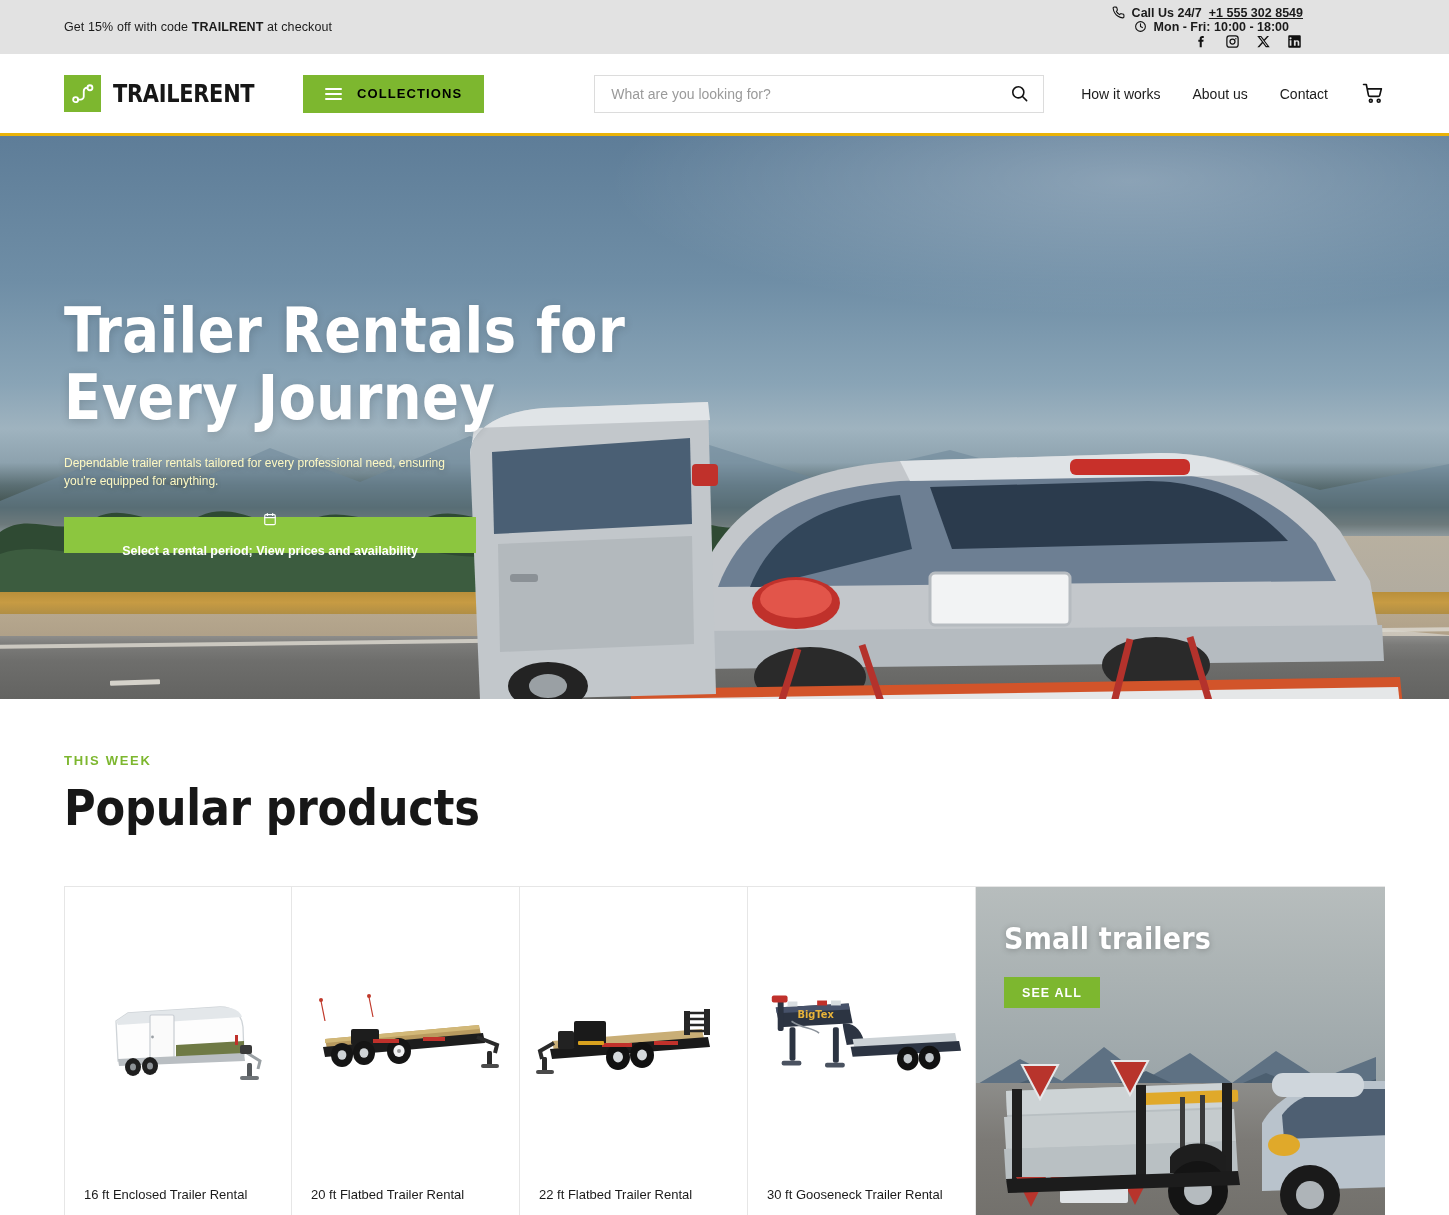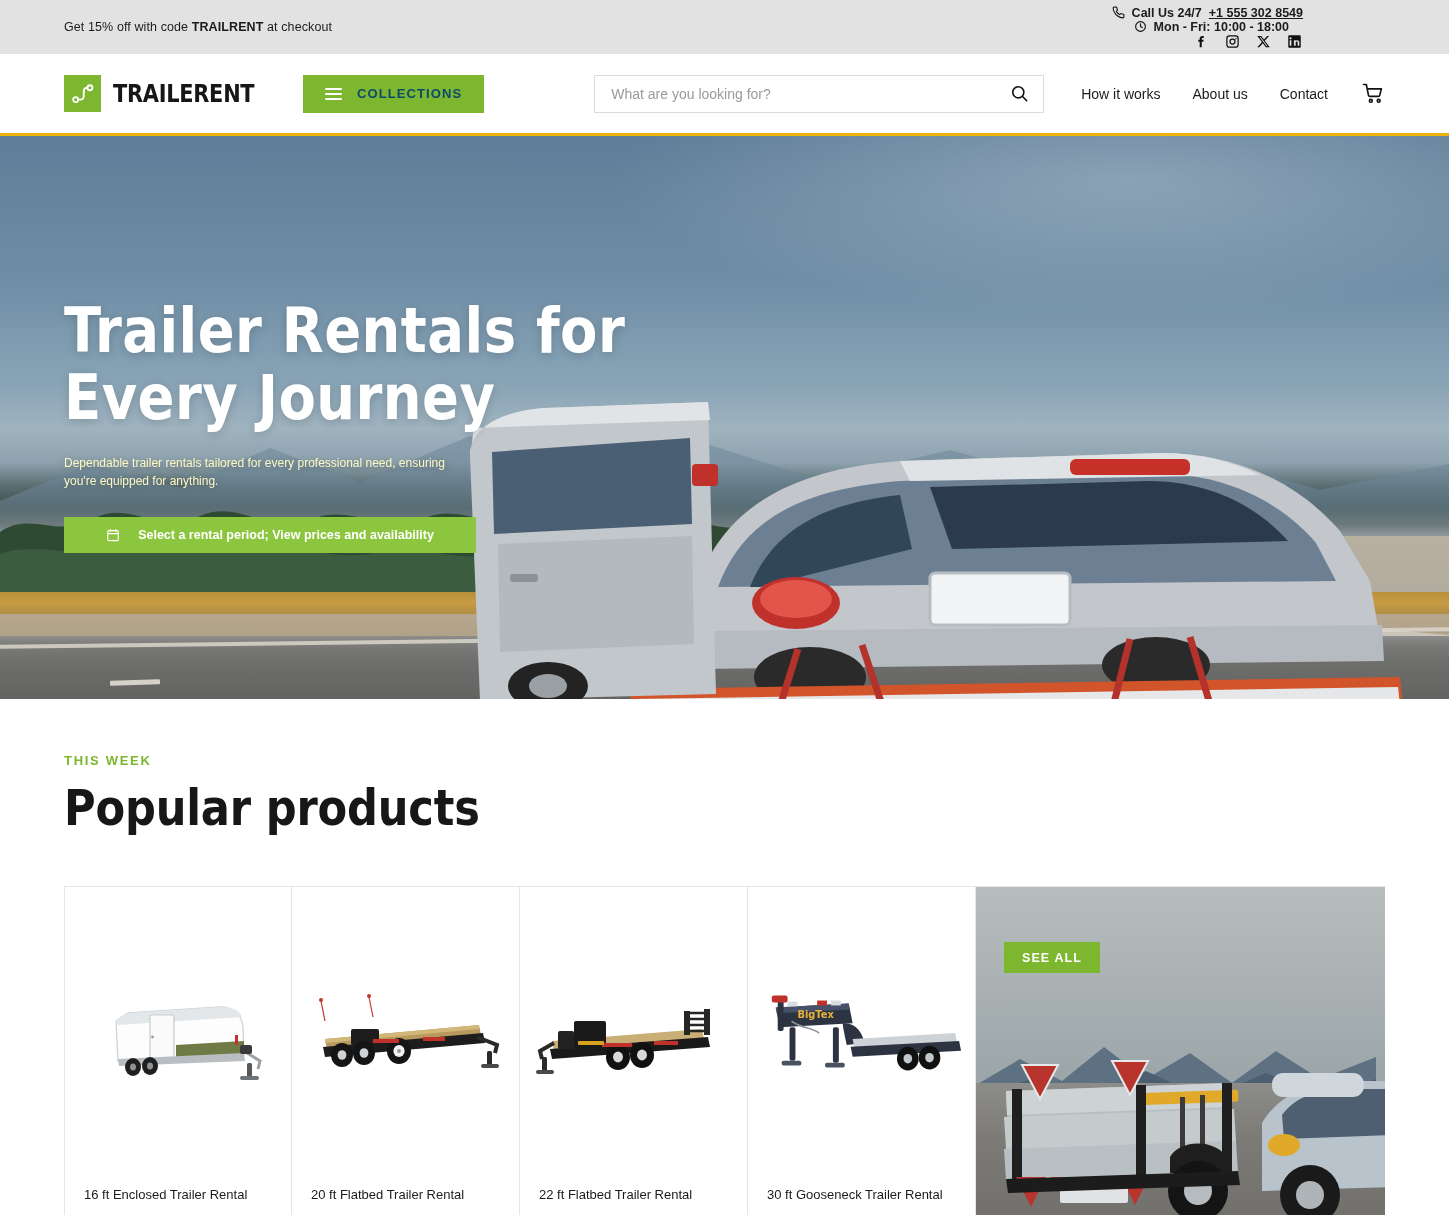--- a/index.html
+++ b/index.html
@@ -73,21 +73,21 @@
     letter-spacing: -0.3px;
     font-family: "DejaVu Sans", sans-serif;
     font-stretch: condensed;
     color: #171717;
     transform: scaleX(0.93);
     transform-origin: left center;
   }
   .collections-btn {
     margin-left: 38px;
     background: #7db72f;
-    color: #0c4a6e;
+    color: #000000;
     height: 38px;
     padding: 0 22px;
     display: inline-flex;
     align-items: center;
     gap: 15px;
     border: none;
     cursor: pointer;
     font-size: 13px;
     font-weight: 700;
     letter-spacing: 1.1px;
@@ -227,20 +227,21 @@
     display: flex;
     align-items: center;
     justify-content: center;
     gap: 18px;
     color: #fff;
     font-size: 12.5px;
     font-weight: 700;
     border: none;
     cursor: pointer;
     font-family: "Liberation Sans", sans-serif;
+    flex-direction: column;
   }
   .hero-cta svg { width: 14px; height: 14px; display: block; }
 
   
   .section { padding: 0 64px; }
   .eyebrow {
     margin-top: 54px;
     font-size: 13px;
     font-weight: 700;
     letter-spacing: 1.7px;
@@ -689,20 +690,21 @@
           <rect x="66" y="136" width="68" height="18" rx="2" fill="#dfe3e6"></rect>
 
           <path d="M176 108 C 186 90, 222 90, 232 108 L 232 124 L 176 124 Z" fill="#1e1e1e"></path>
           <ellipse cx="204" cy="142" rx="30" ry="30" fill="#141414"></ellipse>
           <ellipse cx="204" cy="142" rx="14" ry="14" fill="#b5bbbf"></ellipse>
           <path d="M12 130 L 244 122 L 246 136 L 14 144 Z" fill="#1c1c1c"></path>
         </svg>
       </div>
 
       <div class="promo-inner">
+        <div class="promo-title">Small trailers</div>
         <button class="promo-btn">
           <span>SEE ALL</span>
         </button>
       </div>
     </div>
 
   </div>
 </section>
 
 </body></html>

